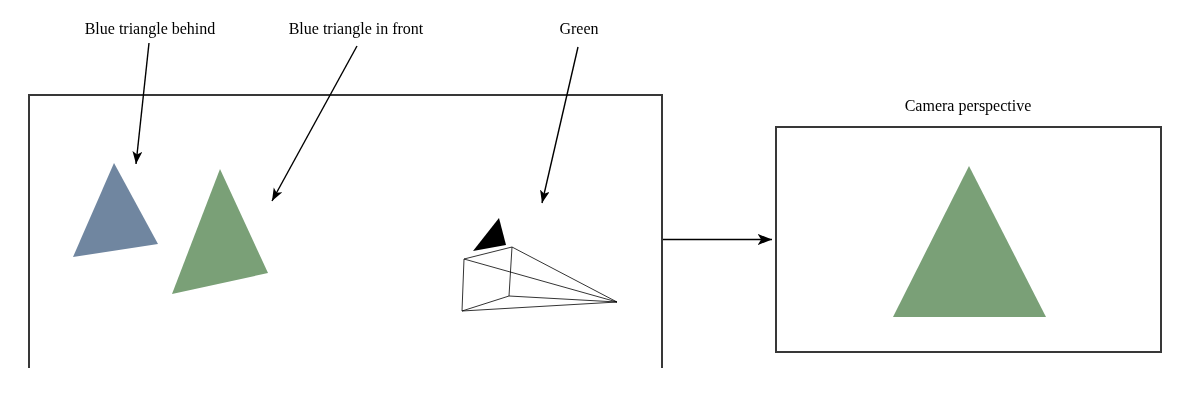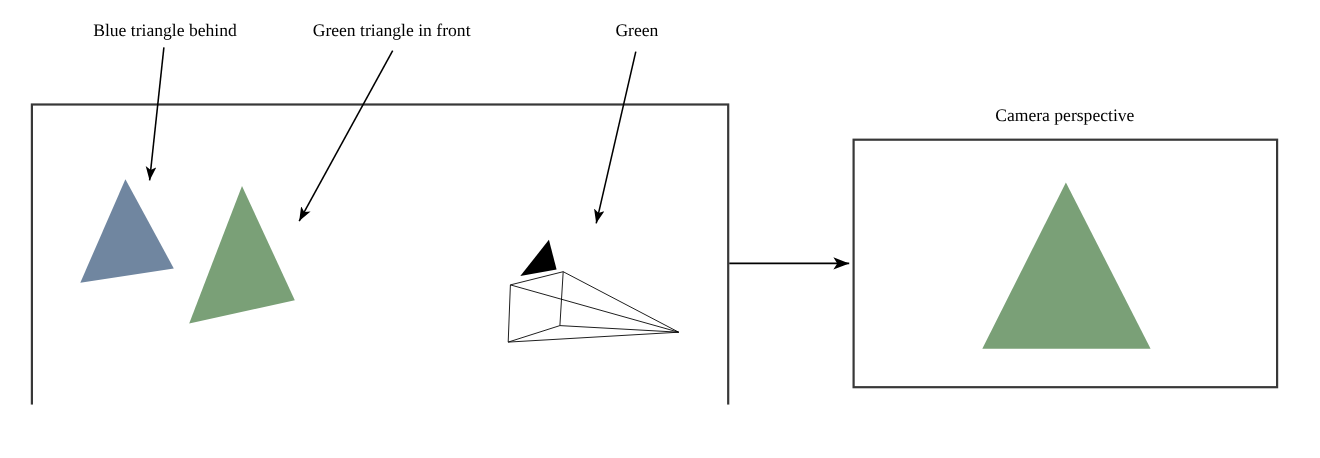--- a/index.html
+++ b/index.html
@@ -62,19 +62,19 @@
 
     <line x1="149" y1="43" x2="136" y2="164" stroke-width="1.4" marker-end="url(#arrowhead)" stroke="#000000"></line>
     <line x1="357" y1="46" x2="272" y2="201" stroke-width="1.4" marker-end="url(#arrowhead)" stroke="#000000"></line>
     <line x1="578" y1="47" x2="542" y2="203" stroke-width="1.4" marker-end="url(#arrowhead)" stroke="#000000"></line>
 
     <polygon points="969,166 893,317 1046,317" fill="#7aa077"></polygon>
   </svg>
 
   <div class="diagram-label" style="left:150px; top:20px;">Blue triangle behind</div>
 
-  <div class="diagram-label" style="left:356px; top:20px;">Green triangle in front</div>
+  <div class="diagram-label" style="left:356px; top:20px;">Blue triangle in front</div>
 
   <div class="diagram-label" style="left:579px; top:20px;">Green</div>
 
   <div class="diagram-label" style="left:968px; top:97px;">Camera perspective</div>
 
 </div>
 
 </body></html>

